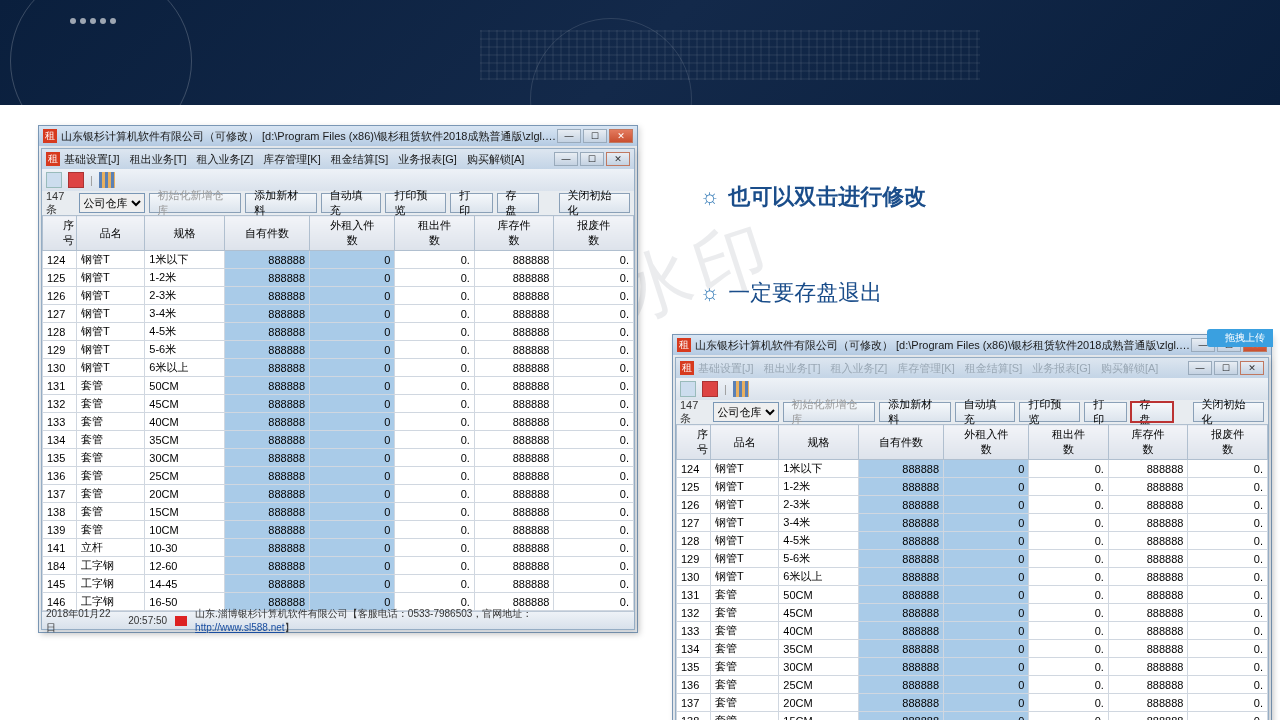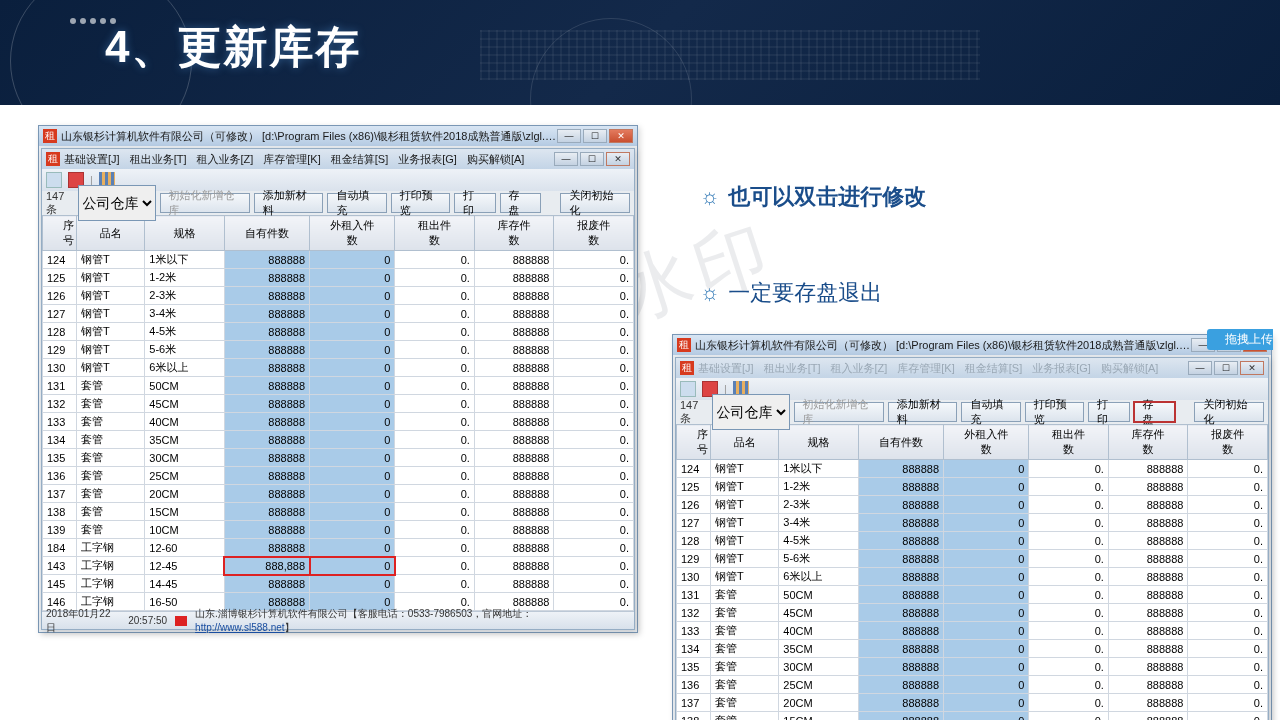--- a/index.html
+++ b/index.html
@@ -28,53 +28,52 @@
 .winbtns .close { background: linear-gradient(#e37a5e,#c94f30); color:#fff; }
 .appwin.child { border: 1px solid #95adc4; }
 .appwin.child .titlebar { background: linear-gradient(#dde6f0,#c3d4e6); }
 .iconbar { height: 22px; background: linear-gradient(#eef2f7,#dae2ec); display: flex; align-items: center; padding: 0 4px; gap: 6px; }
 .iconbar .ib { width: 16px; height: 16px; display:inline-block; border:1px solid #9bb; background:#cde; }
 .iconbar .ib.red { background:#d44; border-color:#a33; }
 .iconbar .ib.striped { background: repeating-linear-gradient(90deg,#5a80b5 0 3px,#e8b060 3px 6px); border:none; }
 
 .toolbar { height: 24px; display: flex; align-items: center; padding: 2px 4px; gap: 4px; background: #e8ecf0; }
 .toolbar .count { font-size: 11px; color: #333; }
-.toolbar select { font-size: 14px; height: 36px; border: 1px solid #7a97b5; }
+.toolbar select { font-size: 11px; height: 20px; border: 1px solid #7a97b5; }
 .toolbar .btn { height: 20px; padding: 0 8px; font-size: 11px; border: 1px solid #8aa0b7; background: linear-gradient(#f5f8fb,#dce4ed); display:inline-flex; align-items:center; cursor:pointer; }
 .toolbar .btn.dim { color:#999; }
 .toolbar .btn.hl { outline: 2px solid #b33; outline-offset: -1px; }
 
 .grid { background: #fff; }
 .grid table { width: 100%; border-collapse: collapse; table-layout: fixed; }
 .grid th { background: linear-gradient(#f2f4f8,#dde3eb); border: 1px solid #b0bfcf; font-size: 11px; font-weight: normal; padding: 2px 20px; height: 17px; text-align: center; }
 .grid td { border: 1px solid #d0d7e0; font-size: 11px; padding: 1px 4px; height: 14px; white-space: nowrap; overflow:hidden; }
 .grid td.right { text-align: right; }
 .grid td.selcell { background: #a9cbe8; text-align: right; }
 .redbox { outline: 2px solid #d22; outline-offset: -1px; }
 
 .statusbar { height: 18px; background: linear-gradient(#eef2f7,#d8e1eb); display: flex; align-items: center; padding: 0 4px; font-size: 10px; gap: 8px; color:#333; border-top:1px solid #bcc8d6;}
 .statusbar .flag { display:inline-block; width:12px; height:10px; background:#d22; position:relative; }
 .statusbar a { color: #1a4ea0; text-decoration: underline; }
 
 .watermark { position: absolute; font-size: 72px; color: rgba(120,130,140,0.15); transform: rotate(-18deg); pointer-events: none; font-weight: 500; letter-spacing: 6px; white-space:nowrap; }
-.uploadtag { position: absolute; right: -2px; top: -6px; background: #3aa0e0; color:#fff; font-size:12px; padding: 2px 0 2px 18px; border-radius: 3px 0 0 3px; }
+.uploadtag { position: absolute; right: -2px; top: -6px; background: #3aa0e0; color:#fff; font-size:10px; padding: 2px 8px 2px 18px; border-radius: 3px 0 0 3px; }
 </style>
 </head>
 <body>
 
 <div class="slide-header">
   <div class="header-dots">
       <span></span>
       <span></span>
       <span></span>
       <span></span>
       <span></span>
     </div>
   <div class="header-pixels"></div>
-  <div class="slide-title">4、更新库存</div>
 </div>
 
 <div class="annotation" style="top:182px; left:700px;font-weight:bold;"><span class="sun">☼</span><span>也可以双击进行修改</span></div>
 <div class="annotation" style="top:278px; left:700px;"><span class="sun">☼</span><span>一定要存盘退出</span></div>
 
 <div class="watermark" style="top:260px; left:390px;">非会员水印</div>
 <div class="watermark" style="top:370px; left:890px; font-size:60px;">非会员水印</div>
 
 <div class="appwin" id="win1" style="top:125px; left:38px; width:600px;">
   <div class="titlebar">
@@ -301,35 +300,35 @@
               <td>139</td>
               <td>套管</td>
               <td>10CM</td>
               <td class="selcell">888888</td>
               <td class="selcell">0</td>
               <td class="right">0.</td>
               <td class="right">888888</td>
               <td class="right">0.</td>
             </tr>
             <tr>
+              <td>141</td>
+              <td>立杆</td>
+              <td>10-30</td>
+              <td class="selcell">888888</td>
+              <td class="selcell">0</td>
+              <td class="right">0.</td>
+              <td class="right">888888</td>
+              <td class="right">0.</td>
+            </tr>
+            <tr>
               <td>184</td>
               <td>工字钢</td>
               <td>12-60</td>
               <td class="selcell">888888</td>
               <td class="selcell">0</td>
-              <td class="right">0.</td>
-              <td class="right">888888</td>
-              <td class="right">0.</td>
-            </tr>
-            <tr>
-              <td>143</td>
-              <td>工字钢</td>
-              <td>12-45</td>
-              <td class="selcell redbox">888,888</td>
-              <td class="selcell redbox">0</td>
               <td class="right">0.</td>
               <td class="right">888888</td>
               <td class="right">0.</td>
             </tr>
             <tr>
               <td>145</td>
               <td>工字钢</td>
               <td>14-45</td>
               <td class="selcell">888888</td>
               <td class="selcell">0</td>

